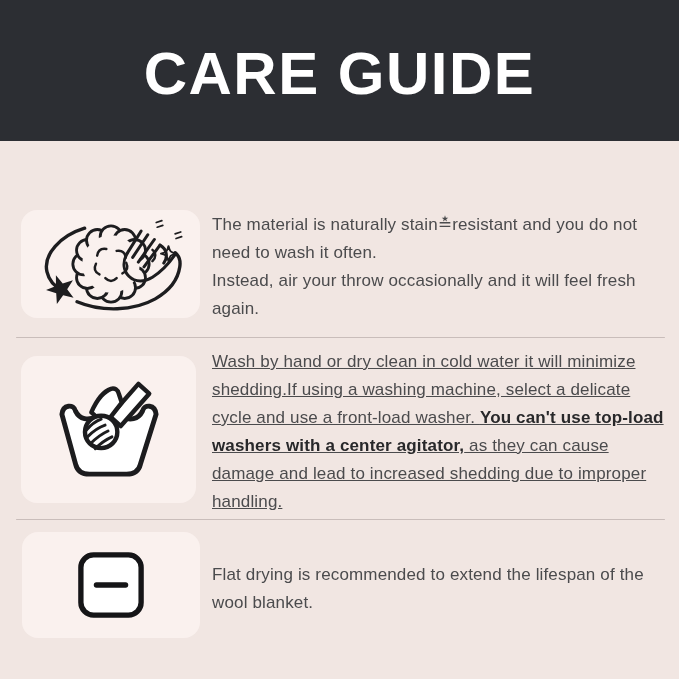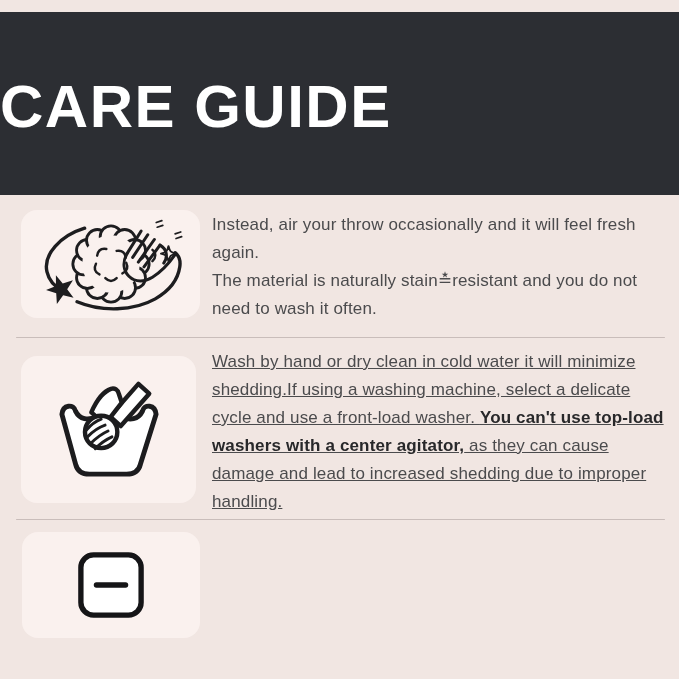--- a/index.html
+++ b/index.html
@@ -2,22 +2,22 @@
 <html><head>
 <meta charset="utf-8">
 <style>
   html,body{margin:0;padding:0;background:#fff;}
   .poster{
     position:relative;width:679px;height:679px;overflow:hidden;
     background:#f1e6e2;
     font-family:"Liberation Sans","DejaVu Sans",sans-serif;
   }
   .header{
-    position:absolute;left:0;top:12px;width:679px;height:183px;
-    background:#2c2e33;display:flex;align-items:center;
+    position:absolute;left:0;top:0;width:679px;height:141px;
+    background:#2c2e33;display:flex;align-items:center;justify-content:center;
   }
   .page-title{
     color:#ffffff;font-size:60px;font-weight:700;letter-spacing:1.5px;
     margin-top:6px;
   }
   .icon-card{
     position:absolute;background:#faf1ee;border-radius:16px;
     display:flex;align-items:center;justify-content:center;
   }
   .card-1{left:21px;top:210px;width:179px;height:108px;}
@@ -95,22 +95,22 @@
       <path class="stroke" stroke-width="2" transform="translate(141,41)" d="M 0,-8 C 1.5,-2 2,-1.5 8,0 C 2,1.5 1.5,2 0,8 C -1.5,2 -2,1.5 -8,0 C -2,-1.5 -1.5,-2 0,-8 Z"></path>
       <g class="stroke" stroke-width="1.8">
         <path d="M 128,8 L 134,6"></path>
           <path d="M 129,13 L 135,11"></path>
         <path d="M 148,20 L 154,18"></path>
           <path d="M 149,25 L 155,23"></path>
       </g>
     </svg>
   </div>
   <div class="care-text text-1">
+    <p><span>The material is naturally stain≛resistant and you do not need to wash it often.</span></p>
     <p><span>Instead, air your throw occasionally and it will feel fresh again.</span></p>
-    <p><span>The material is naturally stain≛resistant and you do not need to wash it often.</span></p>
   </div>
 
   <div class="divider divider-1"></div>
 
   <div class="icon-card card-2">
     <svg width="118" height="102" viewBox="0 0 120 104">
 
       <path d="M 12,36 C 13,26 24,25 26,33 C 30,41 39,43 47,38 L 73,38 C 81,43 90,41 94,33 C 96,25 107,26 108,36 L 92,87 C 90,95 84,97 78,97 L 40,97 C 34,97 28,95 26,87 Z" fill="#ffffff" stroke="#1c1c1e" stroke-width="5" stroke-linejoin="round"></path>
 
       <path d="M 90,5 L 101,15 L 72,48 L 61,38 Z" fill="#ffffff" stroke="#1c1c1e" stroke-width="4.5" stroke-linejoin="round"></path>
@@ -132,14 +132,17 @@
   </div>
 
   <div class="divider divider-2"></div>
 
   <div class="icon-card card-3">
     <svg width="68" height="68" viewBox="0 0 70 70">
       <rect x="4" y="4" width="62" height="62" rx="13" fill="#ffffff" stroke="#151517" stroke-width="5.5"></rect>
       <line x1="20" y1="35" x2="50" y2="35" stroke="#151517" stroke-width="5.5" stroke-linecap="round"></line>
     </svg>
   </div>
+  <div class="care-text text-3">
+    <p><span>Flat drying is recommended to extend the lifespan of the wool blanket.</span></p>
+  </div>
 
 </div>
 
 </body></html>

